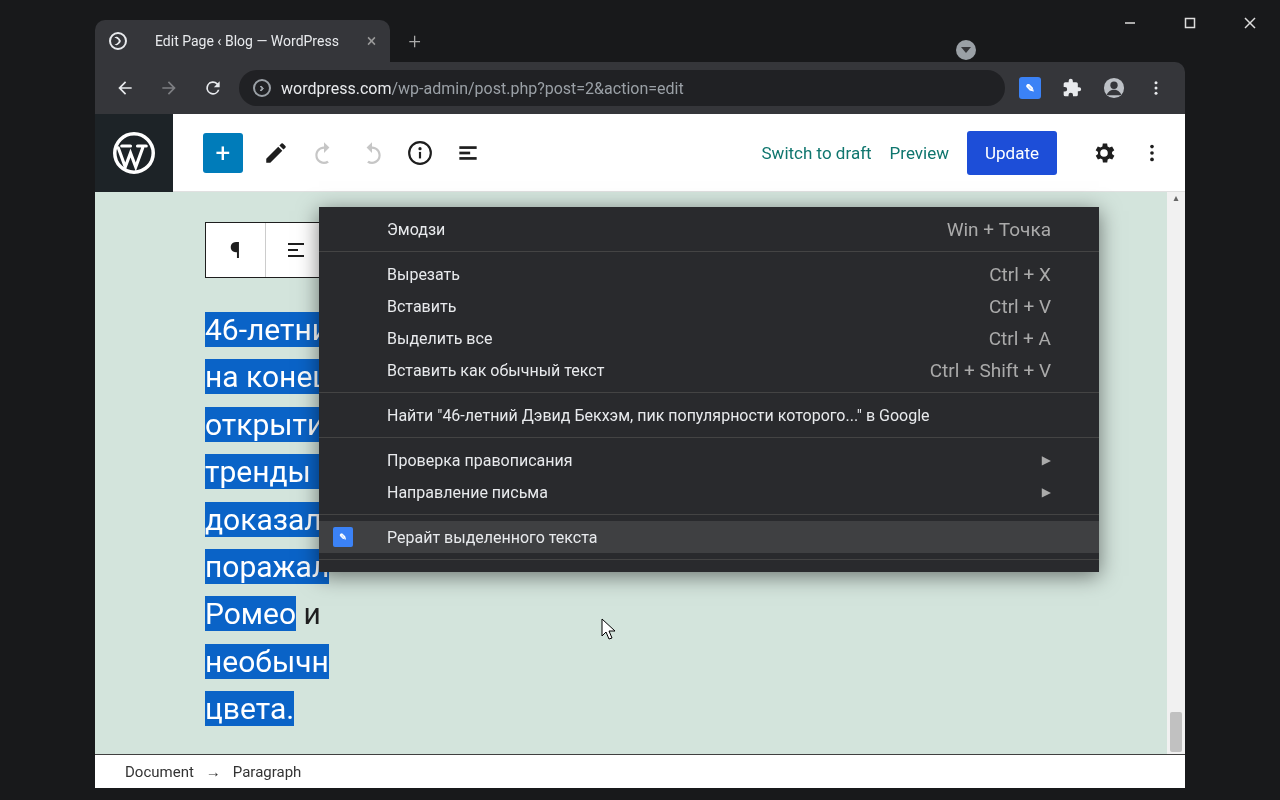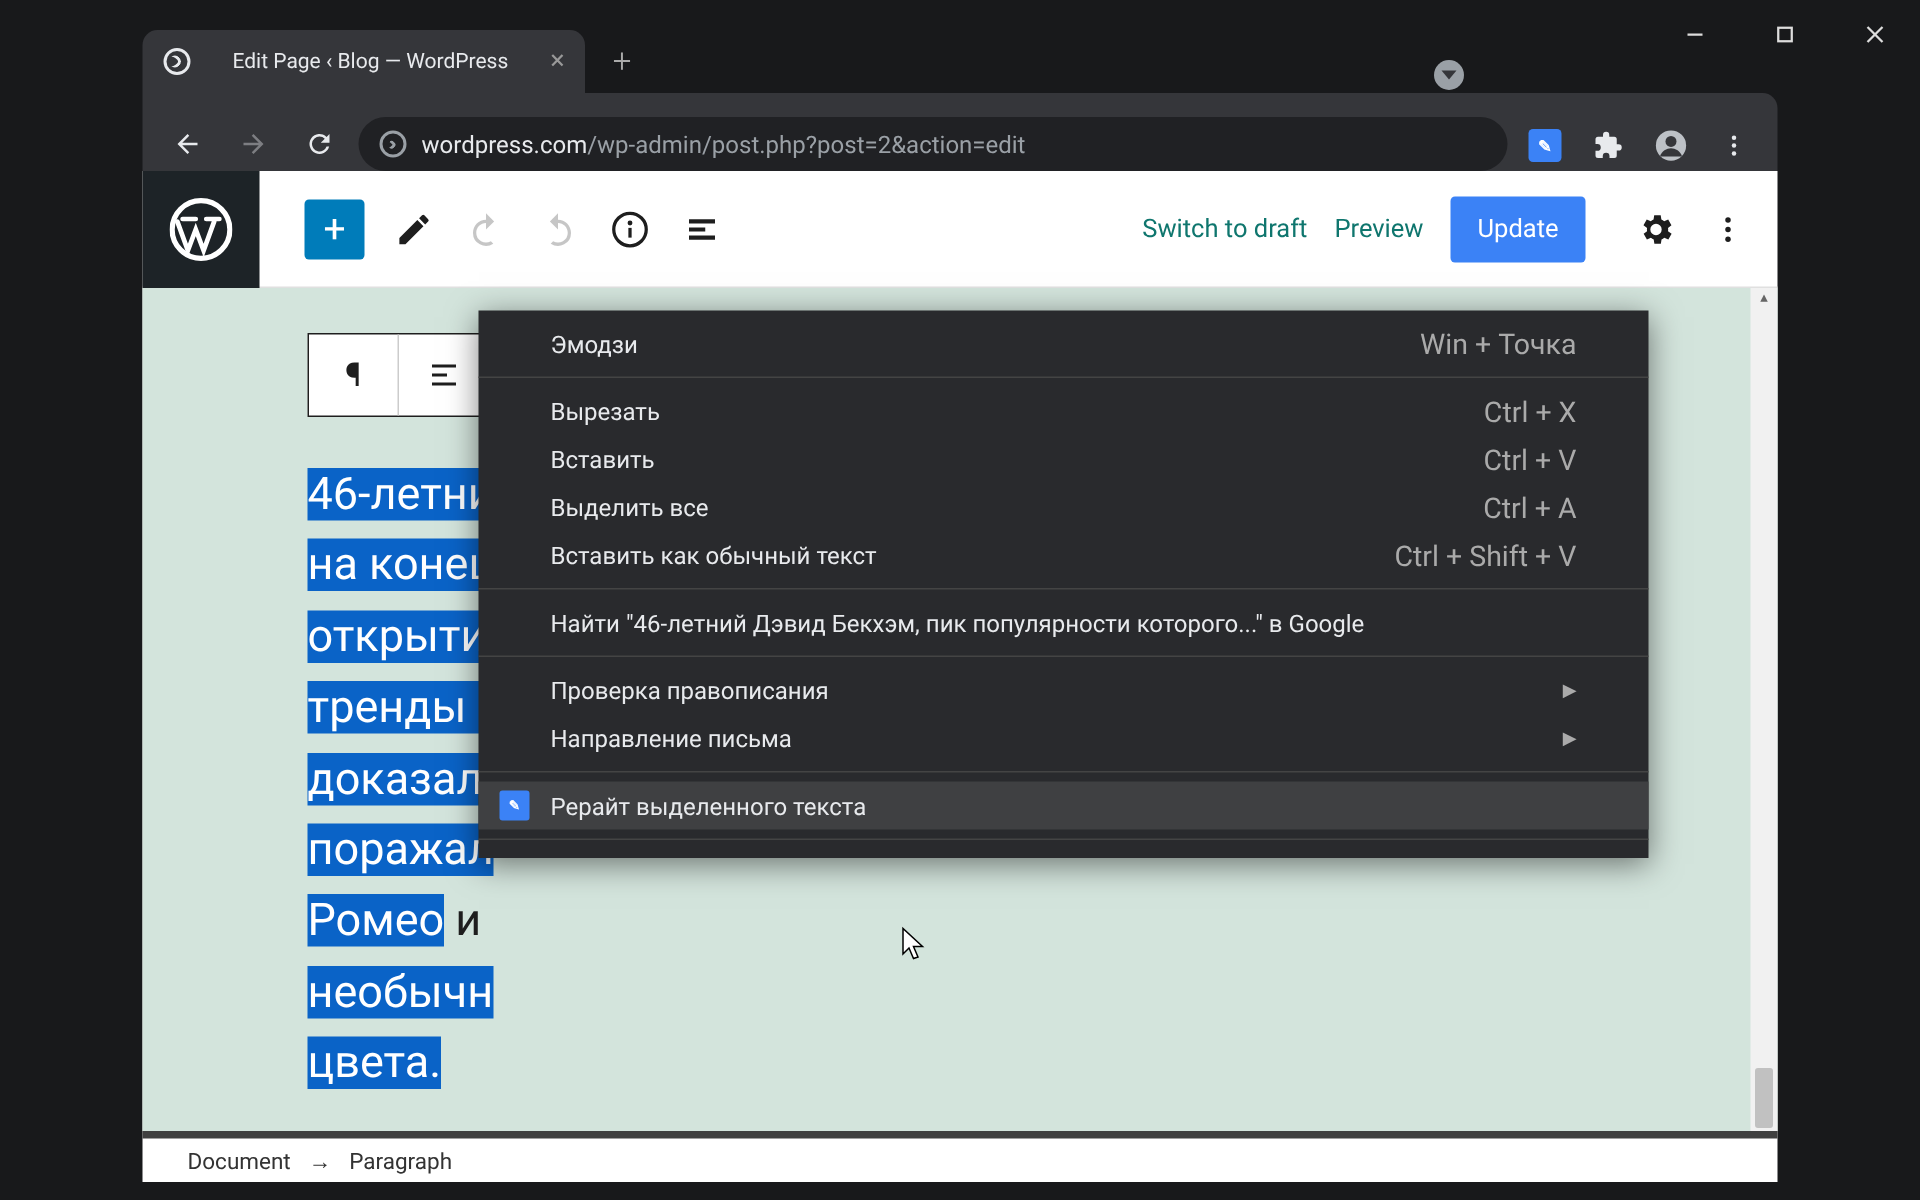--- a/index.html
+++ b/index.html
@@ -12,58 +12,58 @@
 
   
   .tabbar { position: absolute; top: 20px; left: 95px; display: flex; align-items: center; height: 42px; }
   .tab { background: #35363a; height: 42px; display: flex; align-items: center; padding: 0 14px; border-radius: 10px 10px 0 0; color: #e8eaed; font-size: 14px; gap: 28px; min-width: 260px; }
   .tab-favicon { width: 18px; height: 18px; border-radius: 50%; border: 2px solid #e8eaed; display: flex; align-items: center; justify-content: center; }
   .tab-favicon::after { content: ""; width: 6px; height: 6px; border: 2px solid #e8eaed; border-radius: 50%; border-left: none; border-bottom: none; transform: rotate(45deg) translate(-1px, 1px); }
   .tab-close { margin-left: auto; color: #999; font-size: 18px; line-height: 1; }
   .new-tab { margin-left: 18px; color: #aaa; font-size: 22px; font-weight: 300; }
 
   
-  .addrbar { position: absolute; top: 62px; left: 95px; right: 95px; height: 52px; background: #35363a; display: flex; align-items: flex-end; padding: 0 12px; gap: 8px; border-radius: 0 10px 0 0; }
+  .addrbar { position: absolute; top: 62px; left: 95px; right: 95px; height: 52px; background: #35363a; display: flex; align-items: center; padding: 0 12px; gap: 8px; border-radius: 0 10px 0 0; }
   .nav-btn { width: 36px; height: 36px; display: flex; align-items: center; justify-content: center; color: #e8eaed; border-radius: 50%; }
   .nav-btn.disabled { opacity: 0.4; }
   .urlbox { flex: 1; height: 36px; background: #202124; border-radius: 18px; display: flex; align-items: center; padding: 0 14px; color: #9aa0a6; font-size: 16px; gap: 10px; }
   .url-host { color: #e8eaed; }
   .ext-icon { width: 34px; height: 34px; display: flex; align-items: center; justify-content: center; color: #e8eaed; }
   .ext-icon-blue { width: 22px; height: 22px; background: #3b82f6; border-radius: 3px; display:flex; align-items:center; justify-content:center; color:#fff; font-size:11px; font-weight:bold;}
 
   
   .wp { position: absolute; top: 114px; left: 95px; right: 95px; bottom: 12px; background: #fff; display: flex; flex-direction: column; }
   .wp-sidebar-logo { position: absolute; top: 114px; left: 95px; width: 78px; height: 78px; background: #1d2327; display: flex; align-items: center; justify-content: center; z-index: 2; }
 
   .wp-topbar { height: 78px; display: flex; align-items: center; padding-left: 108px; padding-right: 18px; gap: 18px; border-bottom: 1px solid #e0e0e0; }
   .wp-add { width: 40px; height: 40px; background: #007cba; color: #fff; display: flex; align-items: center; justify-content: center; font-size: 26px; border-radius: 3px; }
   .wp-tool { width: 30px; height: 30px; display: flex; align-items: center; justify-content: center; color: #1e1e1e; }
   .wp-tool.dim { opacity: 0.3; color: #444; }
   .wp-spacer { flex: 1; }
   .wp-link { color: #0f766e; font-size: 17px; }
-  .wp-primary { background: #3b82f6; color: #fff; padding: 12px 18px; border-radius: 3px; font-size: 17px; }
+  .wp-primary { background: #1d4ed8; color: #fff; padding: 12px 18px; border-radius: 3px; font-size: 17px; }
   .wp-settings { margin-left: 14px; }
 
   .wp-canvas { flex: 1; background: #d3e4dc; position: relative; overflow: hidden; }
   .scrollbar-v { position: absolute; right: 0; top: 0; bottom: 0; width: 18px; background: #f1f1f1; }
   .scrollbar-v::after { content:""; position:absolute; bottom:2px; left:3px; right:3px; height: 40px; background:#c1c1c1; border-radius:2px;}
   .scrollbar-v::before { content:"▴"; position:absolute; top:0; left:0; right:0; text-align:center; font-size:10px; color:#666;}
 
   .block-toolbar { position: absolute; top: 30px; left: 110px; background: #fff; border: 1px solid #1e1e1e; display: flex; height: 56px; }
   .bt-btn { width: 60px; display: flex; align-items: center; justify-content: center; border-right: 1px solid #ccc; font-size: 22px; color: #1e1e1e; }
   .bt-btn:last-child { border-right: none; }
 
   .selected-text { position: absolute; top: 114px; left: 110px; width: 720px; font-size: 30px; line-height: 1.58; color: #1e1e1e; }
   .selected-text .hl { background: #0a63c7; color: #fff; }
 
-  .breadcrumb { height: 34px; display: flex; align-items: center; padding: 0 30px; gap: 12px; color: #333; font-size: 15px; border-top: 5px solid #404040; }
+  .breadcrumb { height: 34px; display: flex; align-items: center; padding: 0 30px; gap: 12px; color: #333; font-size: 15px; border-top: 1px solid #404040; }
 
   
   .ctxmenu { position: absolute; top: 207px; left: 319px; width: 780px; background: #292a2d; color: #e8eaed; font-size: 16px; z-index: 50; box-shadow: 0 4px 20px rgba(0,0,0,0.5); padding: 6px 0; }
-  .ctx-item { display: flex; align-items: center; height: 32px; padding: 0 48px 0 48px; position: relative; }
+  .ctx-item { display: flex; align-items: center; height: 32px; padding: 0 48px 0 68px; position: relative; }
   .ctx-item.hover { background: #3f4042; }
   .ctx-item .shortcut { margin-left: auto; color: #aaa; font-size: 19px; }
   .ctx-sep { height: 1px; background: #444; margin: 6px 0; }
   .ctx-arrow { margin-left: auto; color: #aaa; font-size: 12px; }
   .ctx-icon { position: absolute; left: 14px; width: 20px; height: 20px; background: #3b82f6; border-radius: 2px; display:flex;align-items:center;justify-content:center;color:#fff;font-size:9px;font-weight:bold;}
 
   .cursor { position: absolute; top: 617px; left: 600px; z-index: 60; pointer-events: none; }
   .cursor svg { width: 20px; height: 24px; }
 
   .chrome-disc { position:absolute; top:40px; right:304px; width:20px; height:20px; background:#9aa0a6; border-radius:50%; display:flex;align-items:center;justify-content:center;}

